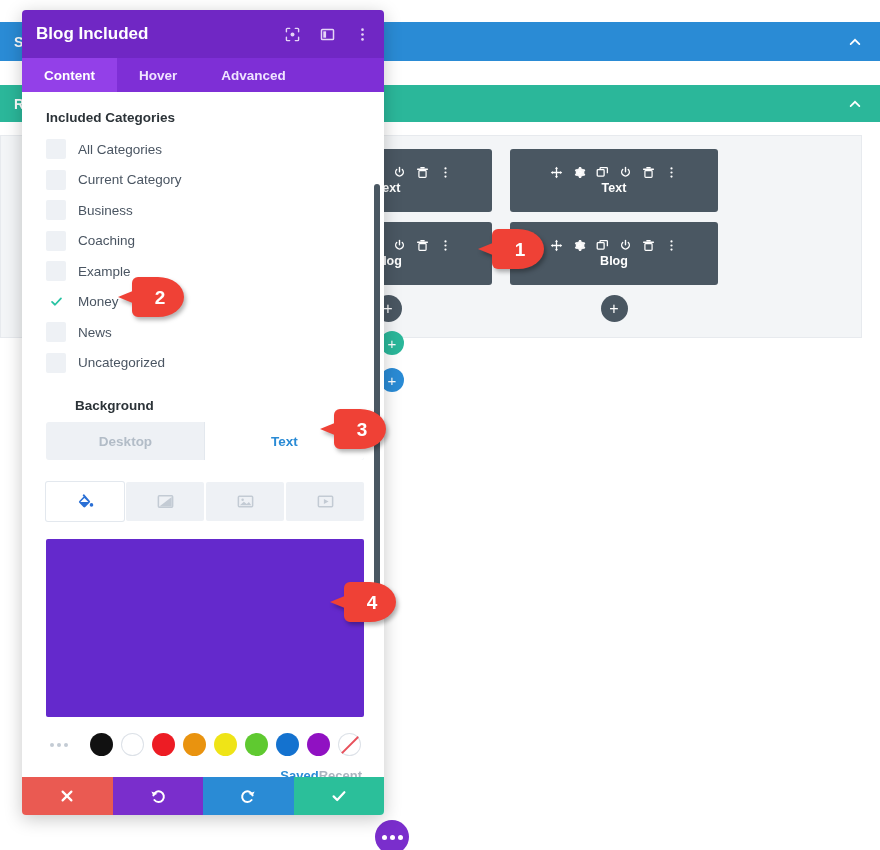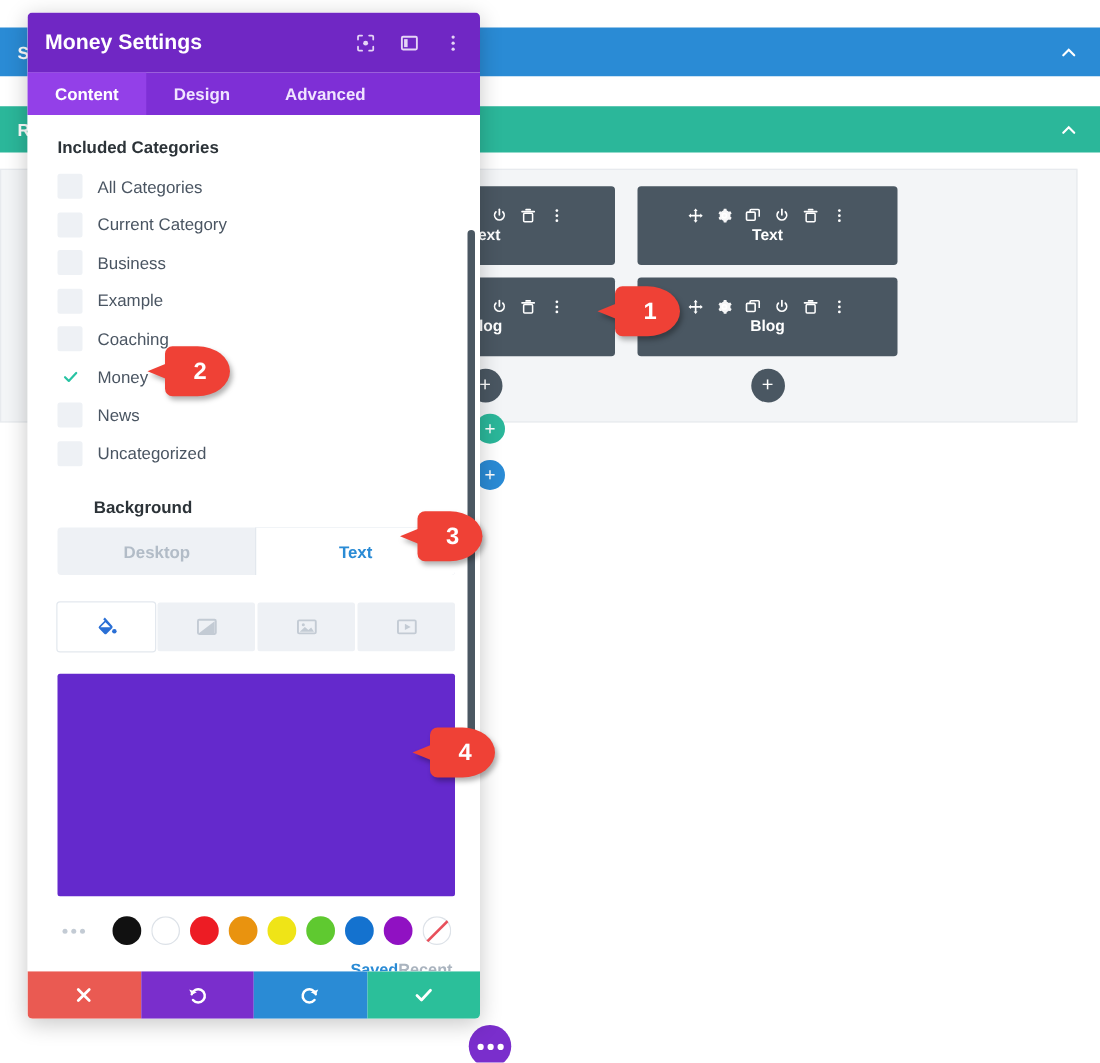--- a/index.html
+++ b/index.html
@@ -376,41 +376,41 @@
 
   <div id="fab-more" style="background: rgb(122, 46, 204);">
     <i></i>
       <i></i>
       <i></i>
   </div>
 
   <div id="modal">
 
     <div id="modal-header">
-      <span id="modal-title">Money Settings</span>
+      <span id="modal-title">Blog Included</span>
       <div id="header-icons">
         <svg viewBox="0 0 16 16">
           <path d="M1.5 5V2.5a1 1 0 0 1 1-1H5M11 1.5h2.5a1 1 0 0 1 1 1V5M14.5 11v2.5a1 1 0 0 1-1 1H11M5 14.5H2.5a1 1 0 0 1-1-1V11" fill="none" stroke="#e5d5f6" stroke-width="1.5" stroke-linecap="round"></path>
           <circle cx="8" cy="8" r="2.1" fill="#e5d5f6"></circle>
         </svg>
         <svg viewBox="0 0 16 16">
           <rect x="1.6" y="2.6" width="12.8" height="10.8" rx="1" fill="none" stroke="#e5d5f6" stroke-width="1.6"></rect>
           <rect x="3.5" y="4.6" width="3" height="6.8" fill="#e5d5f6"></rect>
         </svg>
         <svg viewBox="0 0 16 16">
           <circle cx="8" cy="2.8" r="1.4"></circle>
             <circle cx="8" cy="8" r="1.4"></circle>
             <circle cx="8" cy="13.2" r="1.4"></circle>
         </svg>
       </div>
     </div>
 
     <div id="modal-tabs">
       <div class="tab active">Content</div>
-      <div class="tab">Design</div>
+      <div class="tab">Hover</div>
       <div class="tab">Advanced</div>
     </div>
 
     <div id="modal-body">
 
       <div class="field-label">Included Categories</div>
 
       <div class="cat-row">
         <span class="cat-box"></span>
         <span class="cat-name">All Categories</span>
@@ -418,25 +418,25 @@
       <div class="cat-row">
         <span class="cat-box"></span>
         <span class="cat-name">Current Category</span>
       </div>
       <div class="cat-row">
         <span class="cat-box"></span>
         <span class="cat-name">Business</span>
       </div>
       <div class="cat-row">
         <span class="cat-box"></span>
+        <span class="cat-name">Coaching</span>
+      </div>
+      <div class="cat-row">
+        <span class="cat-box"></span>
         <span class="cat-name">Example</span>
-      </div>
-      <div class="cat-row">
-        <span class="cat-box"></span>
-        <span class="cat-name">Coaching</span>
       </div>
       <div class="cat-row checked">
         <span class="cat-box">
             <svg viewBox="0 0 16 16">
               <path d="M2.5 8.4 L6.2 12 L13.5 4.2" fill="none" stroke-width="2.2" stroke-linecap="round" stroke-linejoin="round"></path>
             </svg>
           </span>
         <span class="cat-name">Money</span>
       </div>
       <div class="cat-row">

